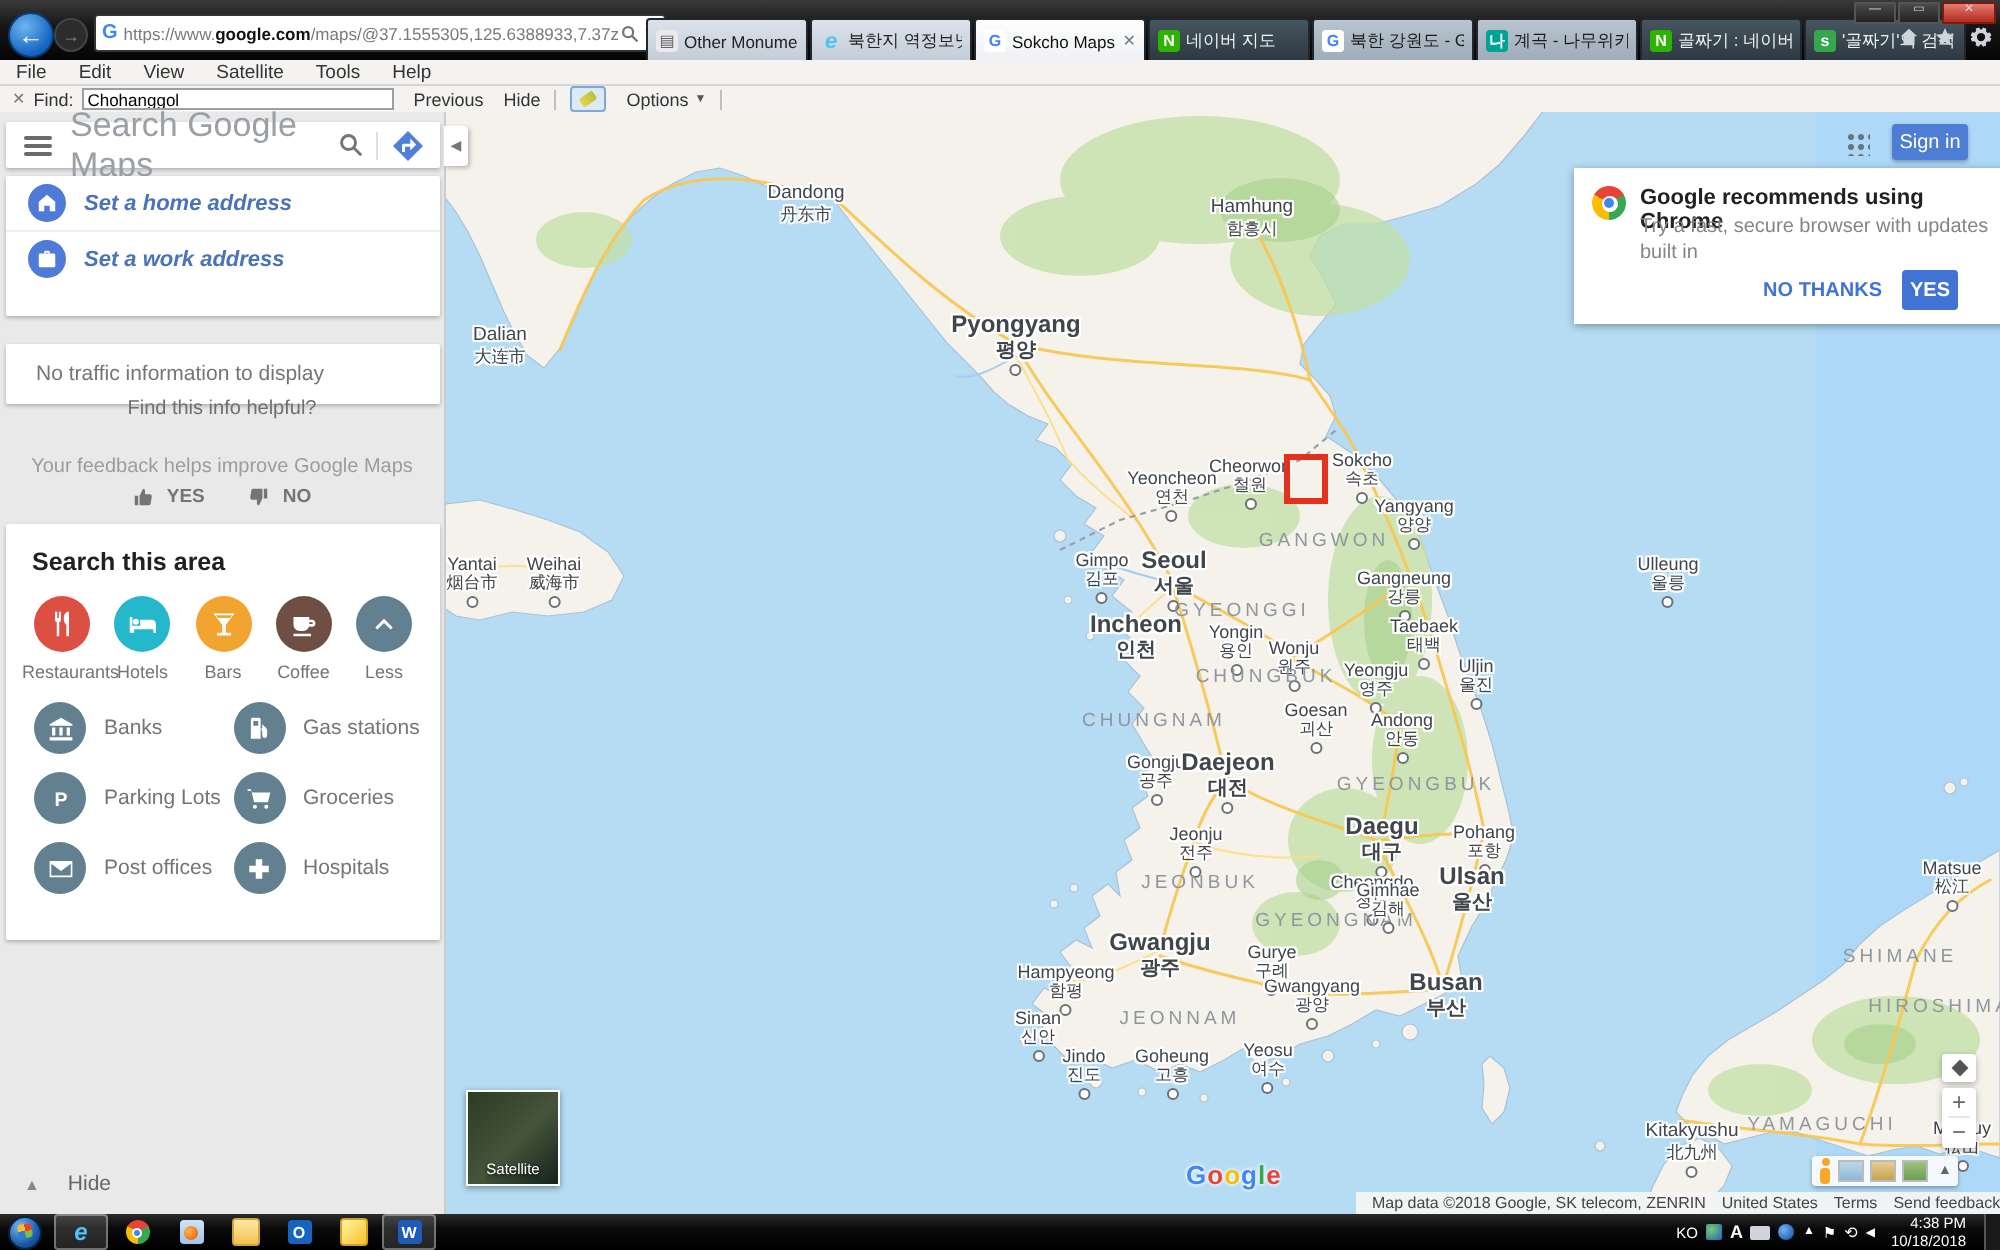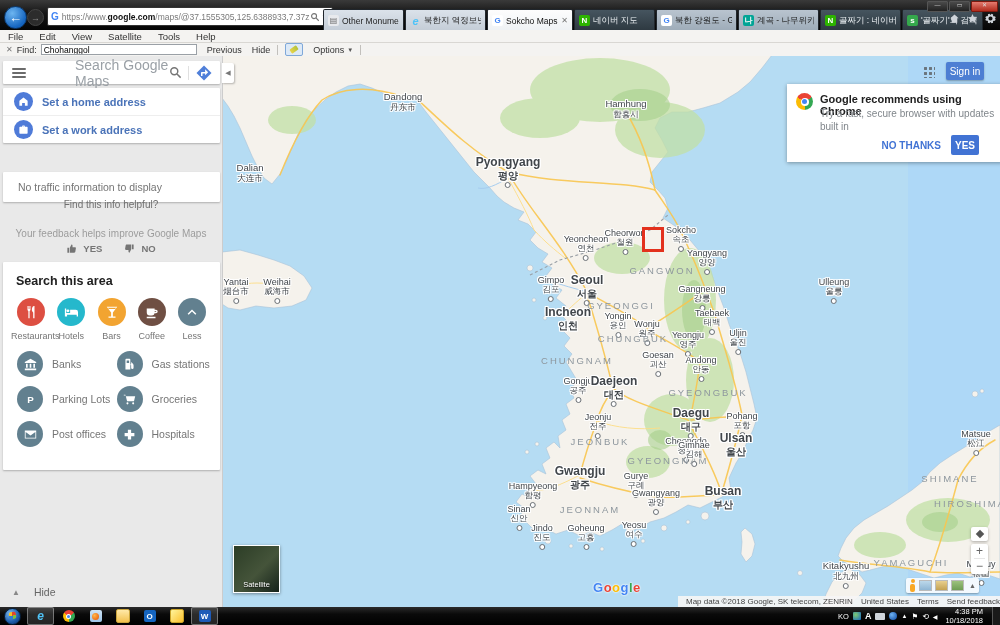--- a/index.html
+++ b/index.html
@@ -48,25 +48,25 @@
   .hl-btn{width:16px;height:11px;border:1px solid #7fa8d9;background:#dce9f7;border-radius:2px;display:flex;align-items:center;justify-content:center;}
   .hl-pen{width:8px;height:5px;background:linear-gradient(90deg,#e8d44d,#b4c23a);transform:rotate(-35deg);border-radius:1px;}
 
   
   .mapsarea{position:absolute;left:0;top:56px;width:1000px;height:551px;}
   .sidebar{position:absolute;left:0;top:0;width:222px;height:551px;background:#e9e9e9;border-right:1px solid #ccc;}
   .card{position:absolute;left:3px;width:217px;background:#fff;box-shadow:0 1px 2px rgba(0,0,0,.25);border-radius:1px;}
   .searchcard{top:5px;height:23px;display:flex;align-items:center;}
   .burger{width:14px;margin:0 9px;display:flex;flex-direction:column;gap:2px;}
   .burger div{height:2px;background:#6b6b6b;border-radius:1px;}
-  .searchtext{flex:1;font-size:14px;color:#9aa0a6;margin-left:40px;}
+  .searchtext{flex:1;font-size:17px;color:#9aa0a6;}
   .sc-sep{width:1px;height:14px;background:#e0e0e0;margin:0 6px;}
   .collapse-tab{position:absolute;left:222px;top:7px;width:12px;height:20px;background:#fff;border-radius:0 2px 2px 0;
     box-shadow:1px 1px 2px rgba(0,0,0,.25);display:flex;align-items:center;justify-content:center;color:#777;font-size:7px;}
-  .addrcard{top:32px;height:55px;}
+  .addrcard{top:32px;height:70px;font-style:italic;}
   .addr-row{height:27px;display:flex;align-items:center;}
   .addr-row + .addr-row{border-top:1px solid #eee;}
   .bluecircle{width:19px;height:19px;border-radius:50%;background:#4f7bd8;margin:0 9px 0 11px;
     display:flex;align-items:center;justify-content:center;}
   .bluecircle svg{width:11px;height:11px;fill:#fff;}
   .addr-label{font-size:11px;font-weight:bold;color:#4a73b8;}
   .trafficcard{top:90px;height:26px;display:flex;align-items:center;}
   .updated{font-style:italic;color:#757575;font-size:10.5px;margin-left:15px;}
   .tmode{margin-left:auto;margin-right:8px;display:flex;align-items:center;gap:4px;}
   .tmode .chip{width:20px;height:13px;border-radius:7px;display:flex;align-items:center;justify-content:center;}

